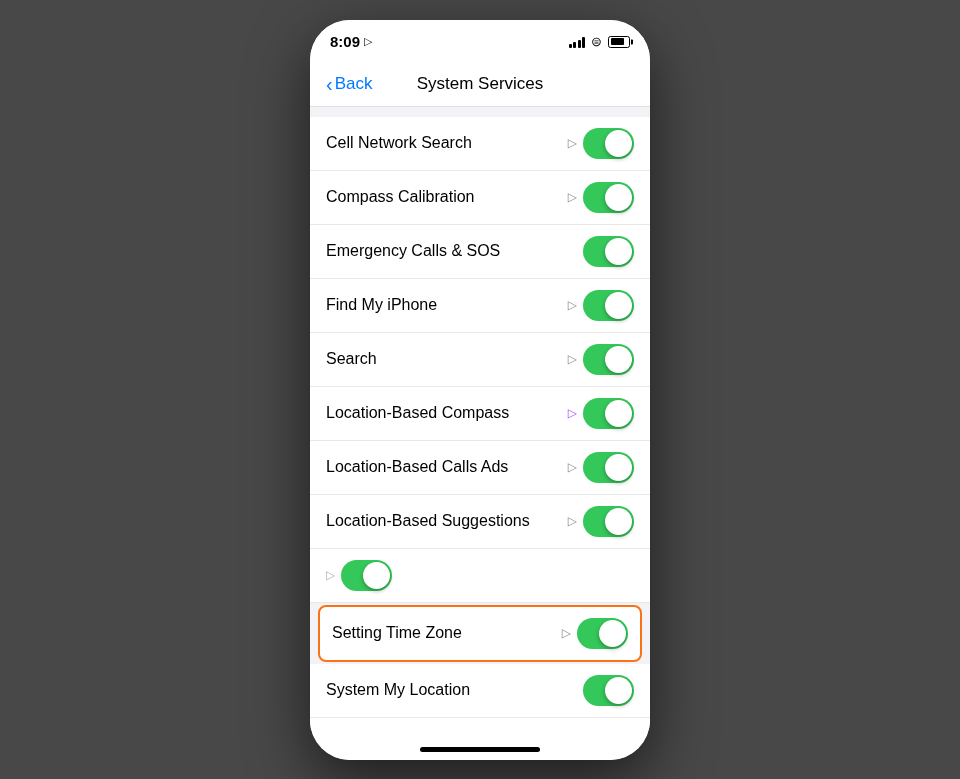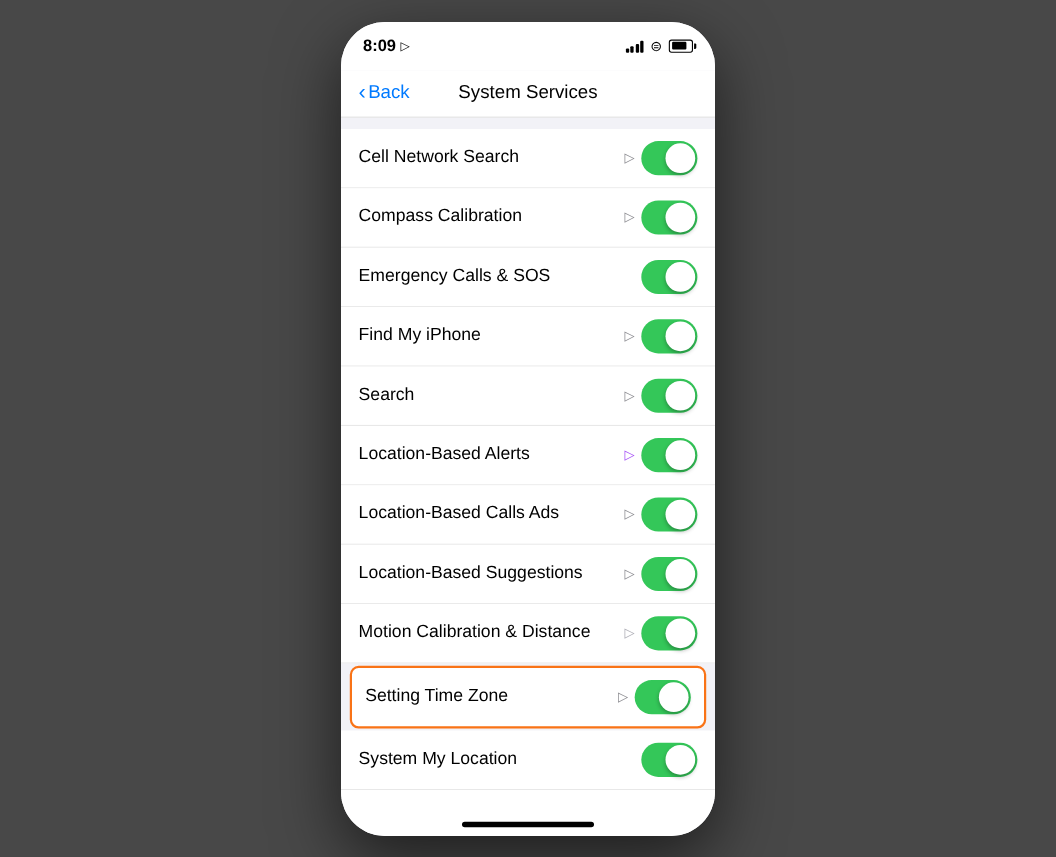--- a/index.html
+++ b/index.html
@@ -285,21 +285,21 @@
           <span class="row-label">Search</span>
           <div class="row-right">
             <span class="arrow-icon">▷</span>
             <div class="toggle on">
                 <div class="toggle-thumb"></div>
               </div>
           </div>
         </div>
 
         <div class="settings-row">
-          <span class="row-label">Location-Based Alerts</span>
+          <span class="row-label">Location-Based Compass</span>
           <div class="row-right">
             <span class="arrow-icon purple">▷</span>
             <div class="toggle on">
                 <div class="toggle-thumb"></div>
               </div>
           </div>
         </div>
 
         <div class="settings-row">
           <span class="row-label">Location-Based Calls Ads</span>
@@ -315,21 +315,20 @@
           <span class="row-label">Location-Based Suggestions</span>
           <div class="row-right">
             <span class="arrow-icon">▷</span>
             <div class="toggle on">
                 <div class="toggle-thumb"></div>
               </div>
           </div>
         </div>
 
         <div class="settings-row">
-          <span class="row-label">Motion Calibration &amp; Distance</span>
           <div class="row-right">
             <span class="arrow-icon" style="color:#b0b0b8;">▷</span>
             <div class="toggle on">
                 <div class="toggle-thumb"></div>
               </div>
           </div>
         </div>
 
         <div style="padding: 2px 4px; background:#f2f2f7;">
           <div class="highlighted-row">

